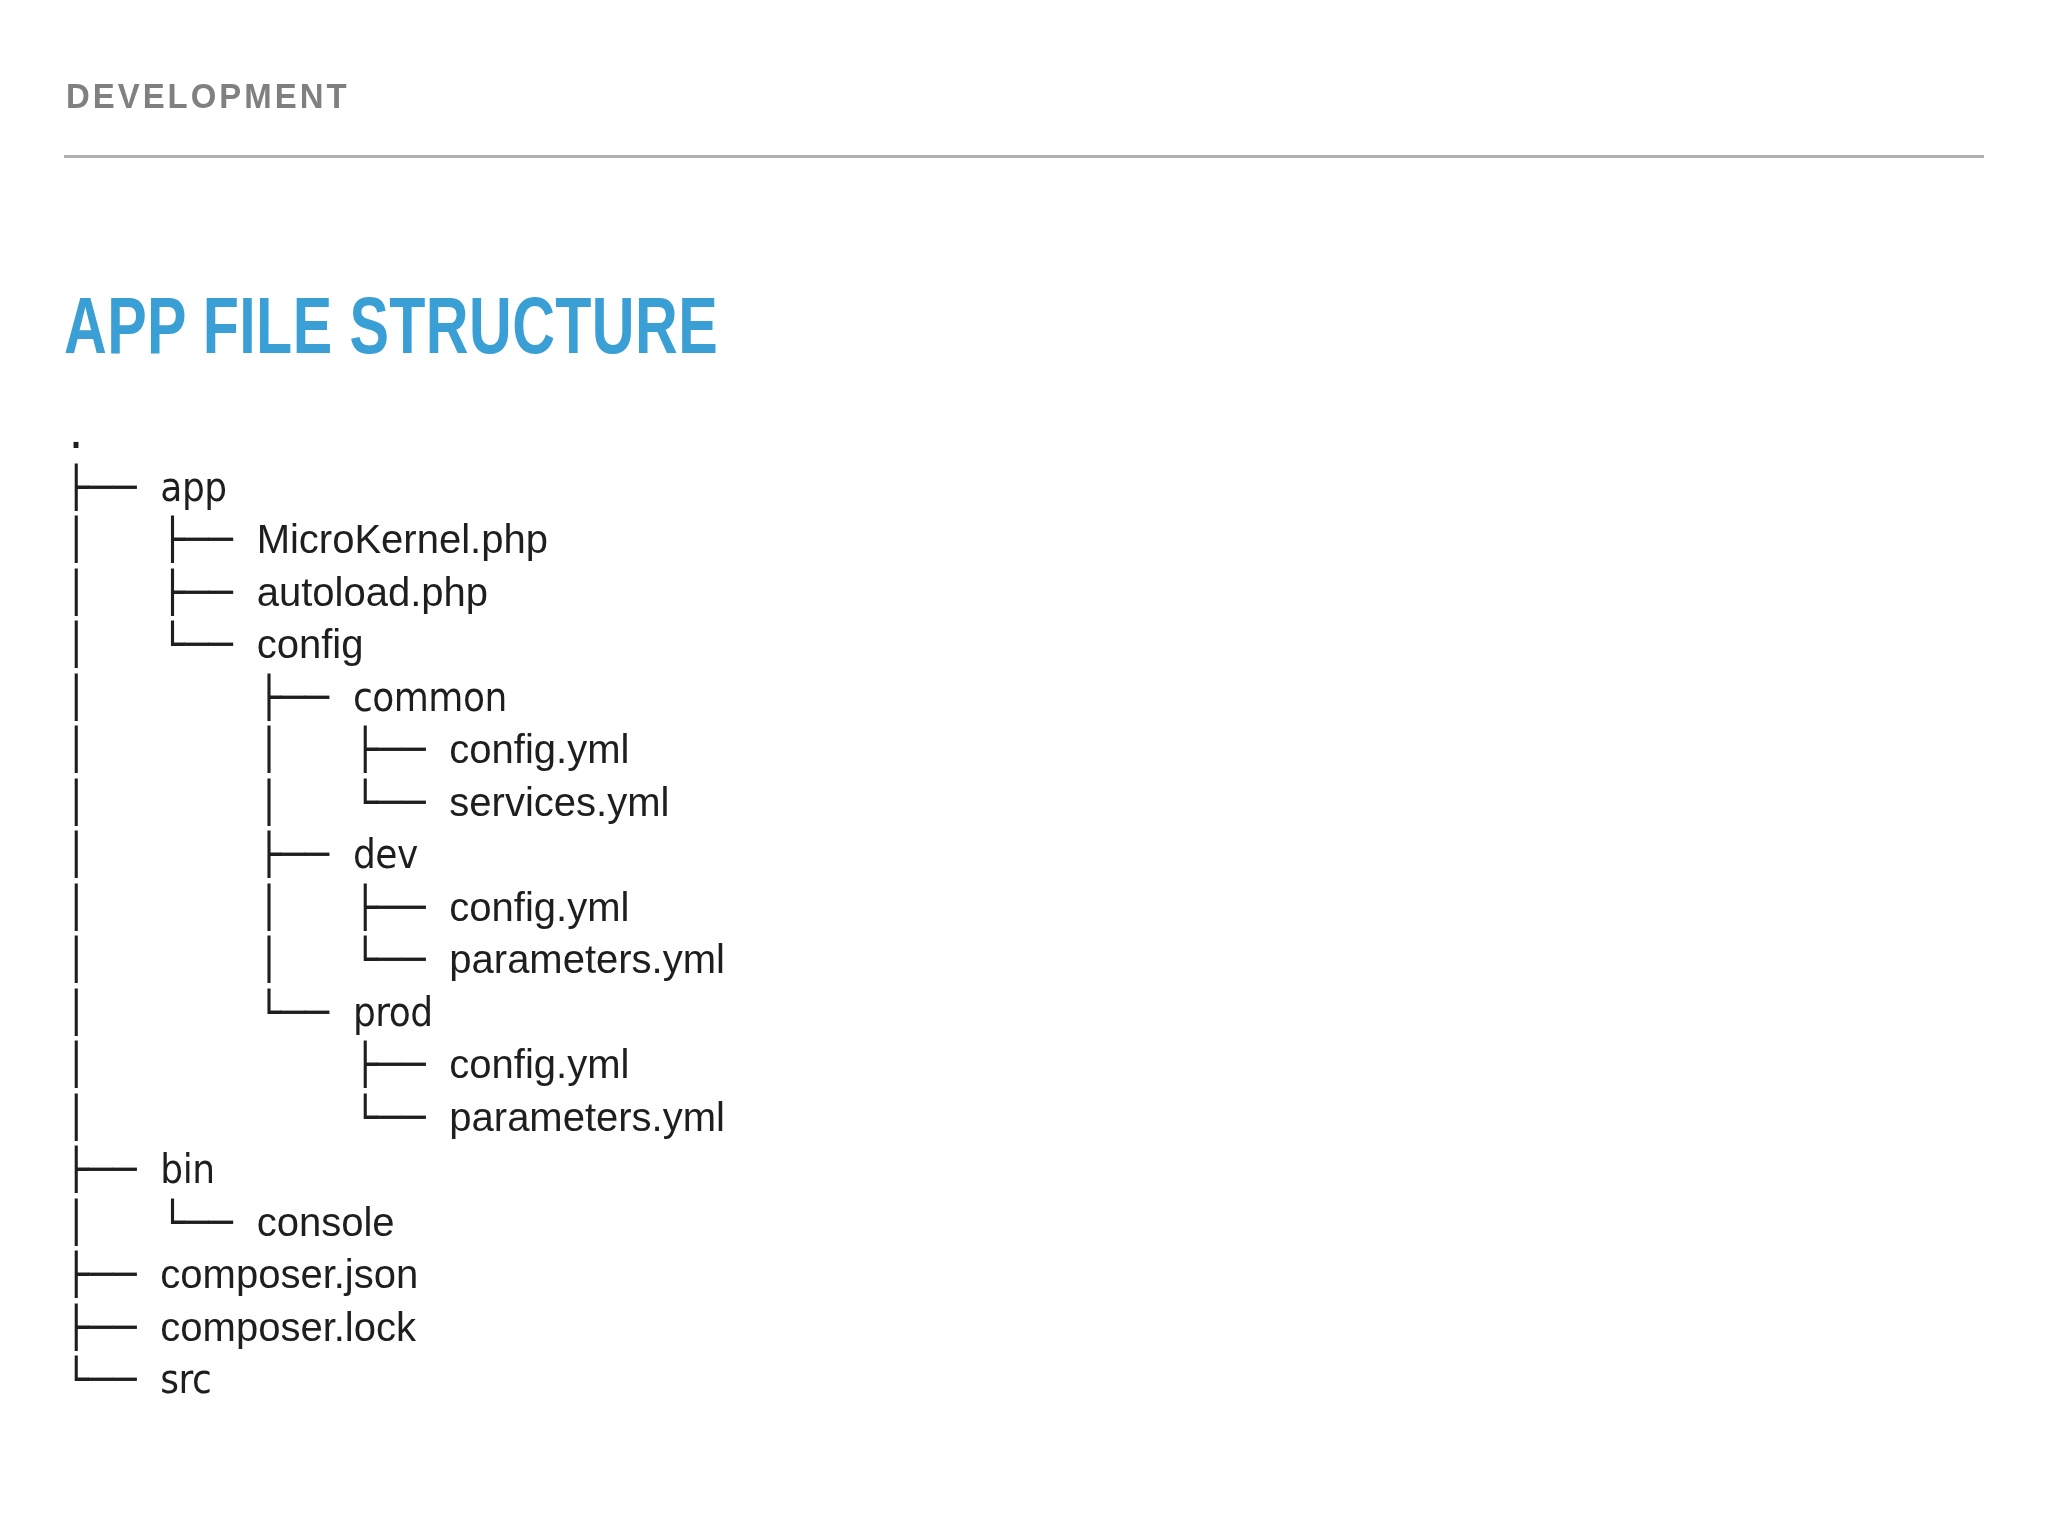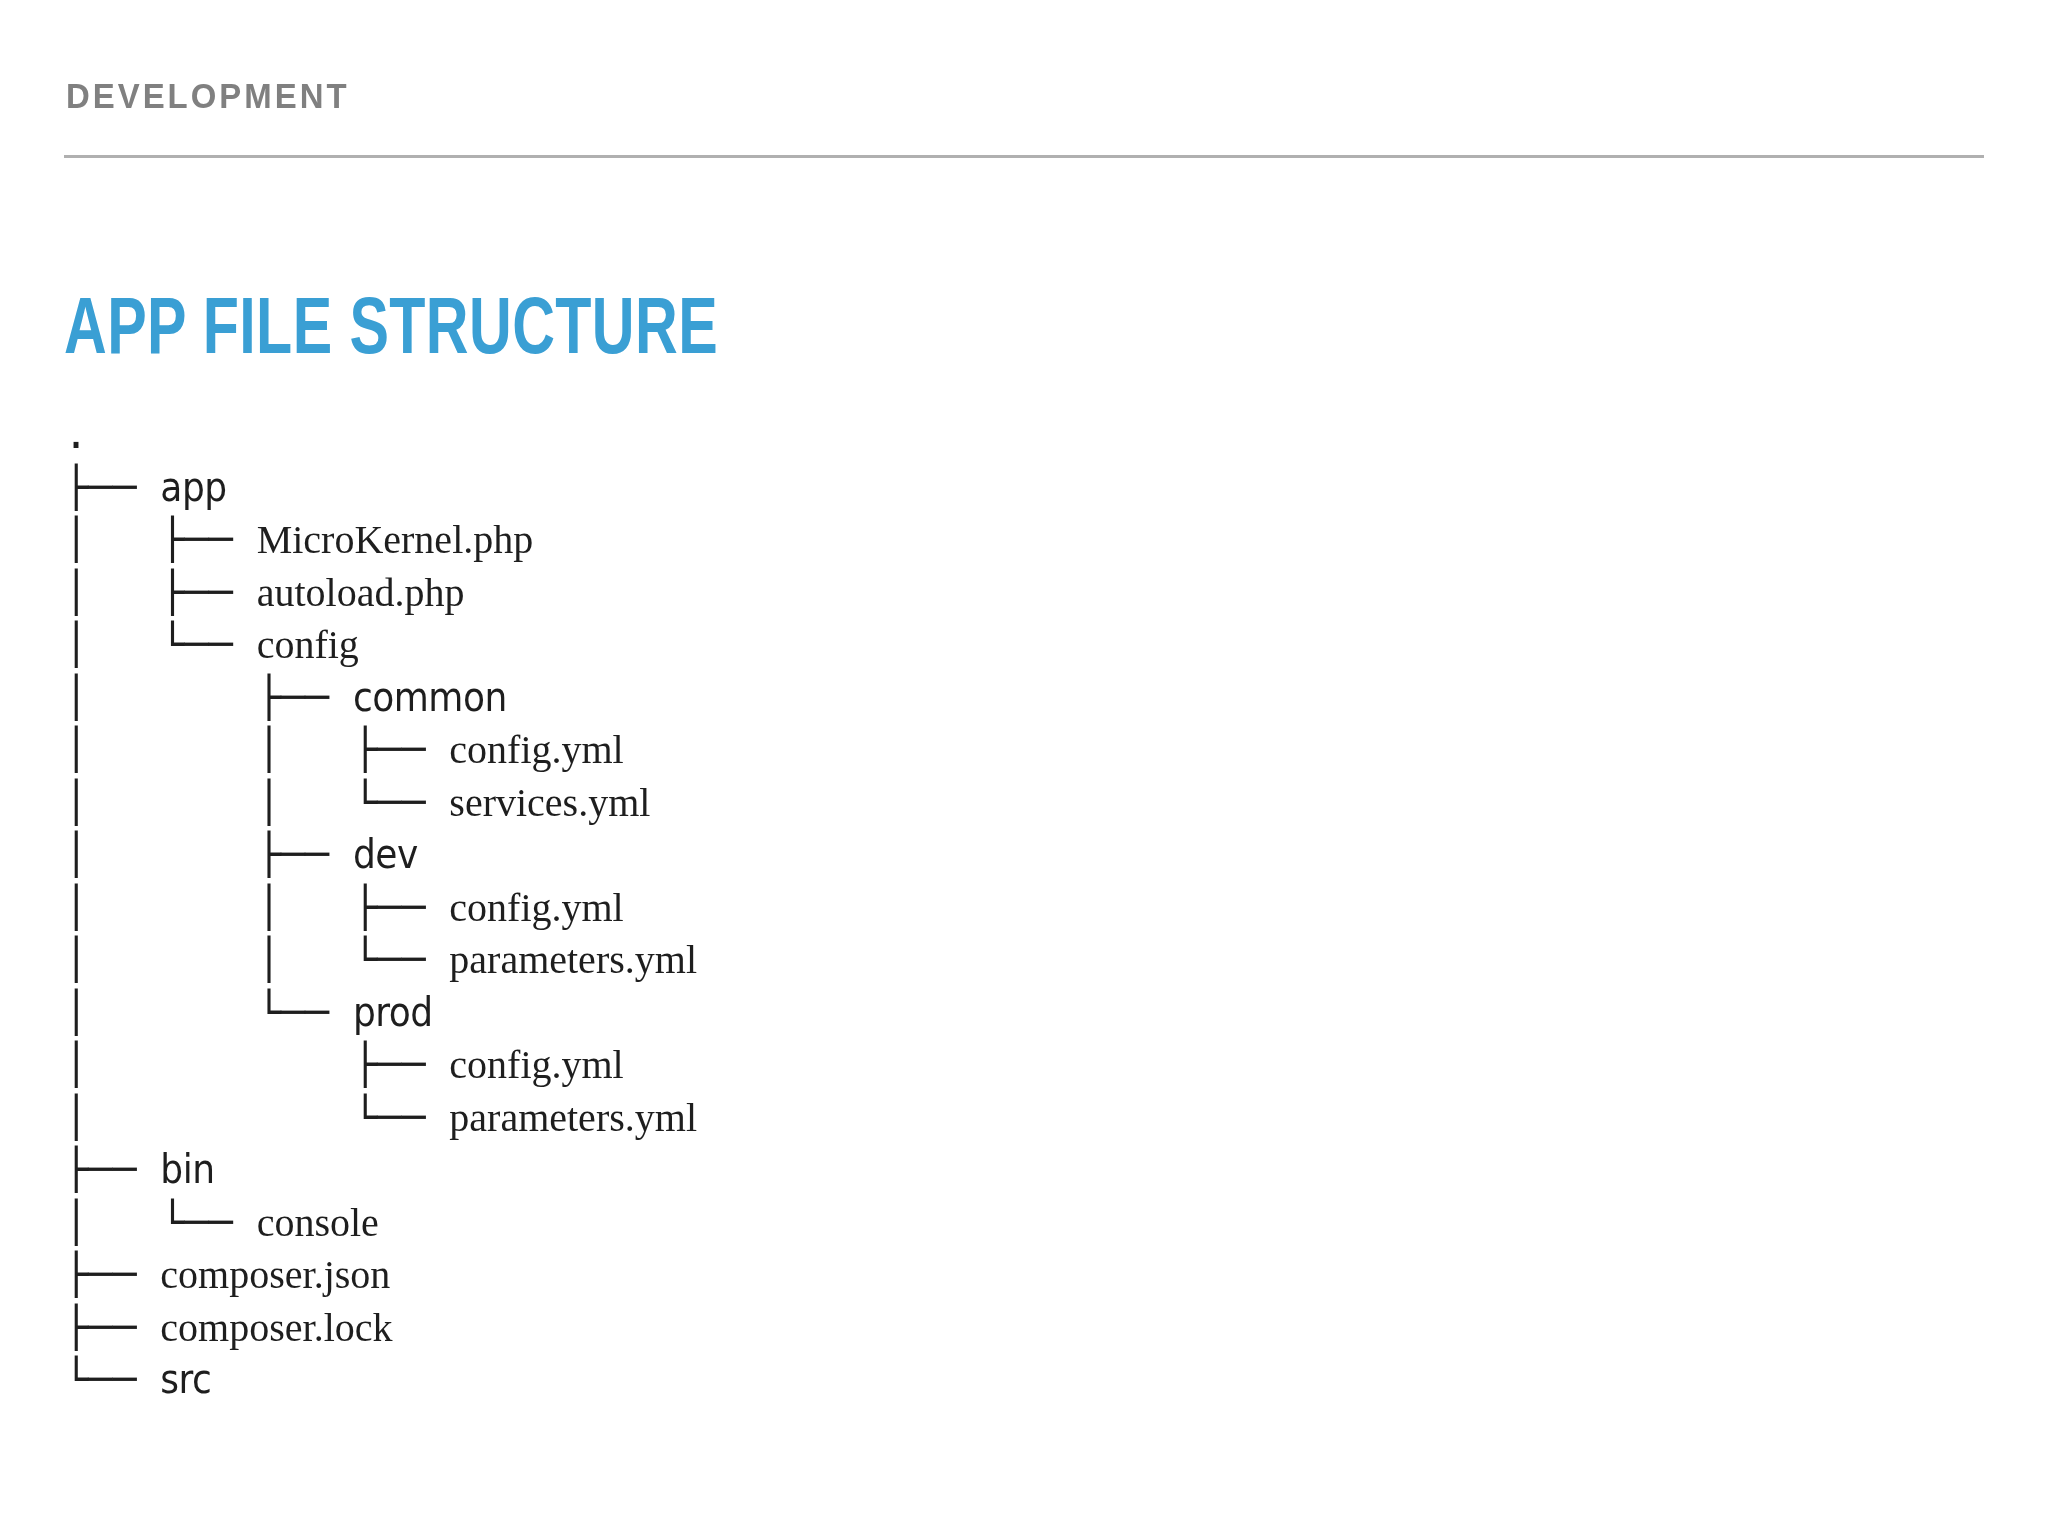--- a/index.html
+++ b/index.html
@@ -78,21 +78,21 @@
   }
   .tree .row {
     display: block;
     height: 52.5px;
     white-space: pre;
   }
   .tree .g {           
     font-family: "DejaVu Sans Mono", "Liberation Mono", monospace;
   }
   .tree .mono {        
-    font-family: Liberation Serif, serif;
+    font-family: Liberation Sans, sans-serif;
   }
   .tree .narrow {      
     font-family: "Liberation Sans Narrow", "DejaVu Sans Condensed", "Liberation Sans", sans-serif;
     letter-spacing: -0.5px;
     text-align: right;
   }
 </style>
 </head>
 <body>
 

